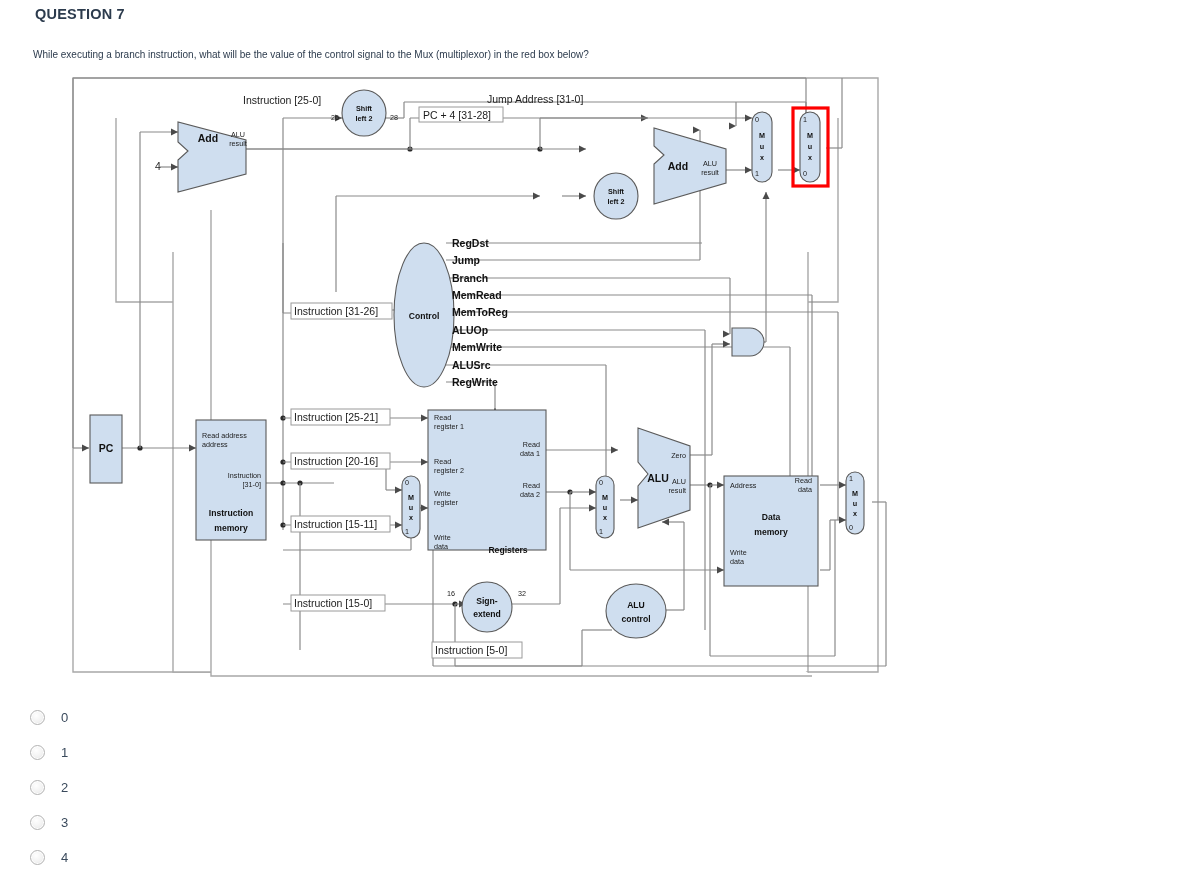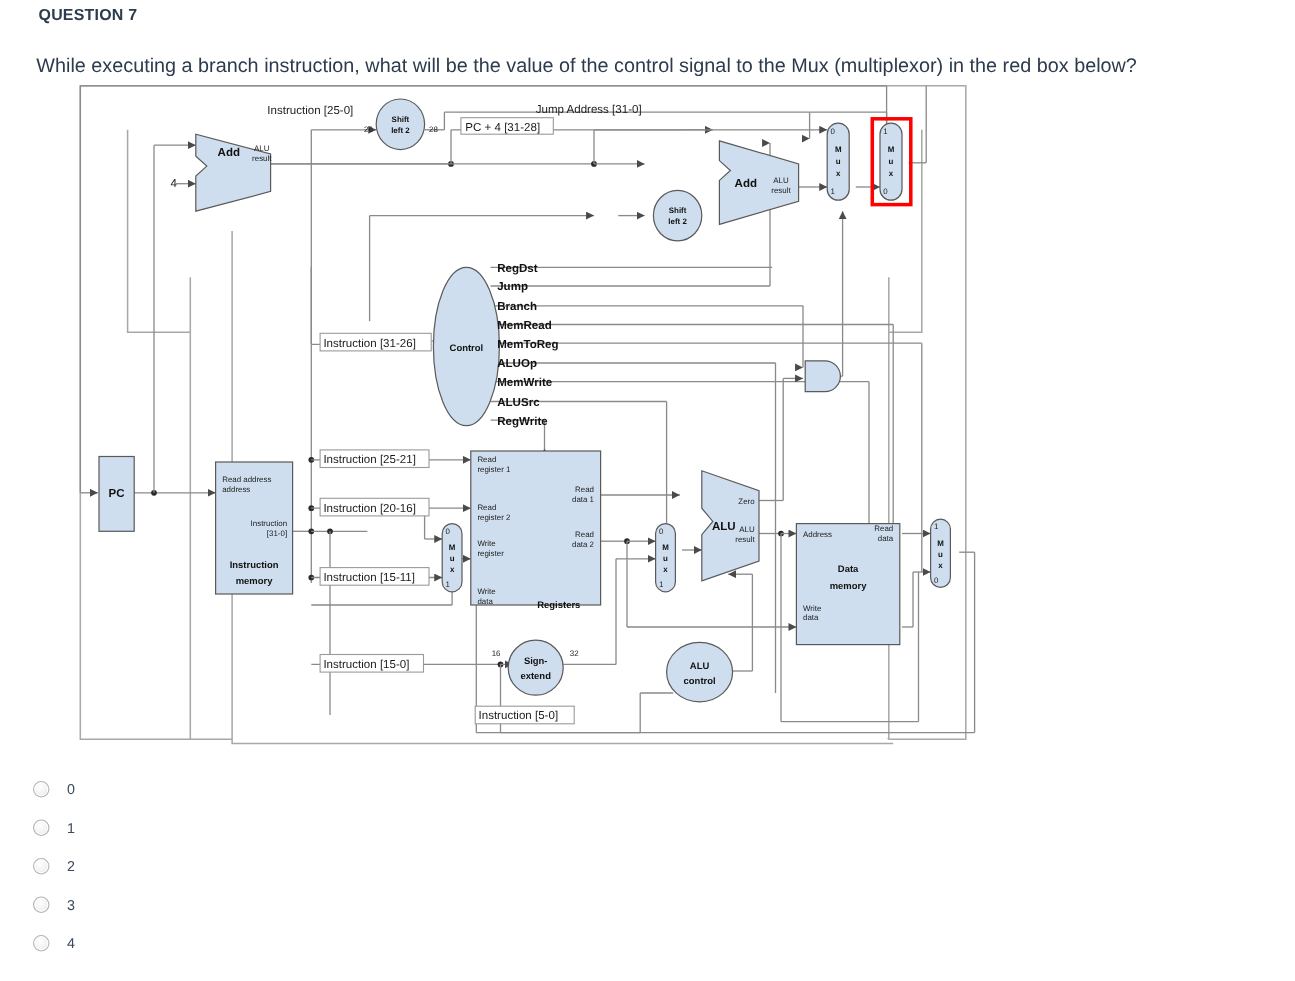--- a/index.html
+++ b/index.html
@@ -13,21 +13,21 @@
   #page{position:relative;width:1177px;height:820px;border-radius:20px;}
 
   
   #question-title{
     position:absolute;left:35px;top:6px;
     font-size:14.5px;font-weight:bold;letter-spacing:.2px;
     color:#2c3b4d;
   }
   #question-text{
     position:absolute;left:33px;top:49px;
-    font-size:18px;color:#2c3b4d;white-space:nowrap;
+    font-size:10px;color:#2c3b4d;white-space:nowrap;
   }
 
   
   #figure{position:absolute;left:0px;top:70px;width:1000px;height:620px;}
   #figure svg{display:block;}
 
   
   #answers{position:absolute;left:30px;top:700px;width:300px;}
   .answer-row{
     position:relative;height:35px;display:flex;align-items:center;

